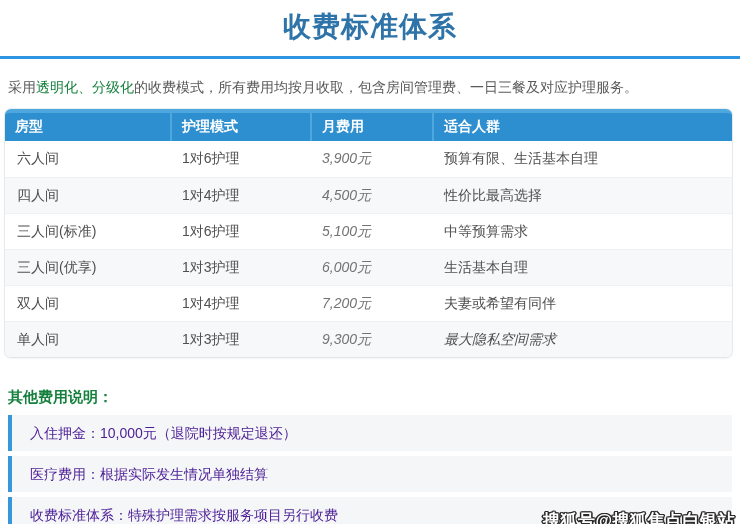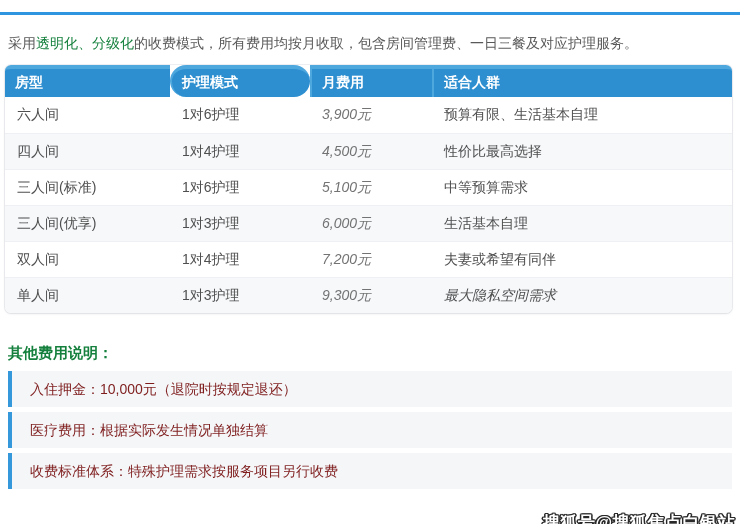--- a/index.html
+++ b/index.html
@@ -51,21 +51,21 @@
     color: #ffffff;
     font-weight: bold;
     text-align: left;
     height: 32px;
     padding: 0 0 0 10px;
     border-top: 4px solid #4ea7dd;
     font-size: 14px;
   }
   .fee-table th + th { border-left: 2px solid #4ea7dd; }
   .fee-table th:first-child { border-top-left-radius: 6px; width: 165px; }
-  .fee-table th:nth-child(2) { width: 140px; border-radius: 16px; }
+  .fee-table th:nth-child(2) { width: 140px; }
   .fee-table th:nth-child(3) { width: 122px; }
   .fee-table th:last-child { border-top-right-radius: 6px; }
   .fee-table td {
     height: 36px;
     padding: 0 0 0 12px;
     color: #4f4f4f;
     border-top: 1px solid #eef0f3;
     background: #ffffff;
     margin-top: 36px;
   }
@@ -82,41 +82,42 @@
     color: #15803d;
   }
   .note {
     margin: 0 8px 5px 8px;
     height: 36px;
     background: #f4f6f8;
     border-left: 4px solid #3498db;
     padding: 10px 12px 0 18px;
     font-size: 14px;
     line-height: 16px;
-    color: #7f1d1d;
+    color: #4c1d95;
   }
 
   .watermark {
     position: absolute;
     right: 5px;
     bottom: 2px;
     font-size: 17px;
     font-weight: bold;
     color: #ffffff;
     letter-spacing: 0.5px;
     text-shadow:
       -1.5px 0 #2a2a2a, 1.5px 0 #2a2a2a, 0 -1.5px #2a2a2a, 0 1.5px #2a2a2a,
       -1px -1px #2a2a2a, 1px -1px #2a2a2a, -1px 1px #2a2a2a, 1px 1px #2a2a2a;
   }
 </style>
 </head>
 <body>
 
 <div class="page">
 
+  <h1 class="title">收费标准体系</h1>
   <div class="title-underline"></div>
 
   <p class="intro"><span>采用</span><span class="green">透明化、分级化</span><span>的收费模式，所有费用均按月收取，包含房间管理费、一日三餐及对应护理服务。</span></p>
 
   <table class="fee-table">
     <thead>
       <tr>
         <th>房型</th>
         <th>护理模式</th>
         <th>月费用</th>

